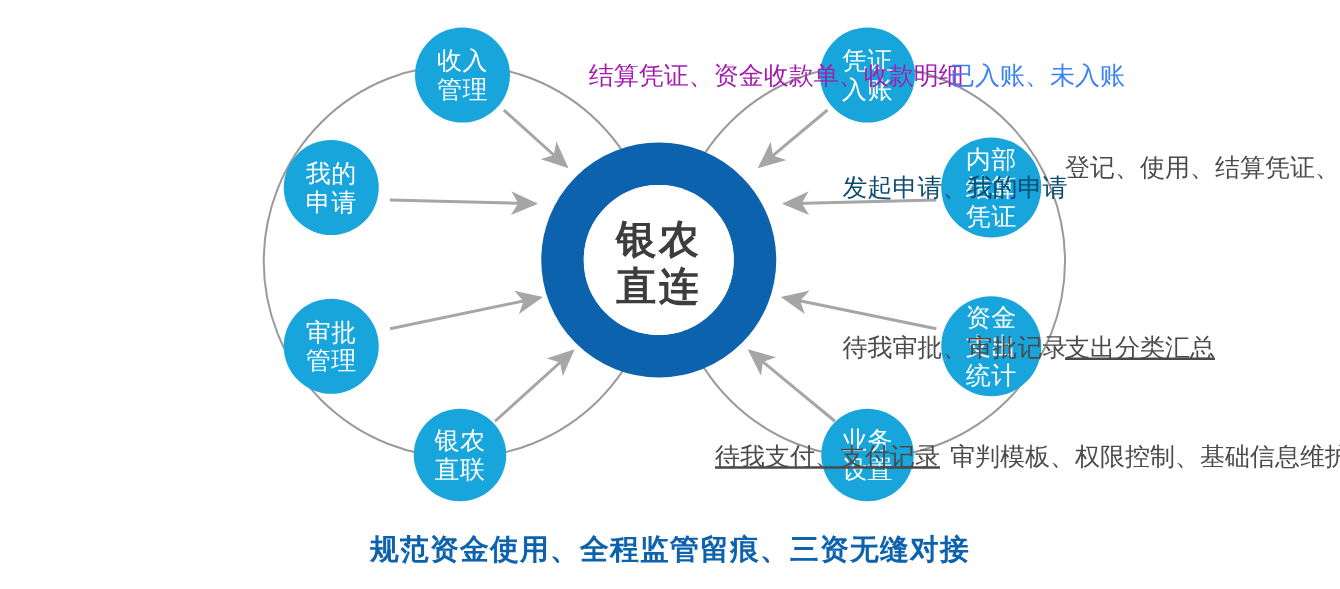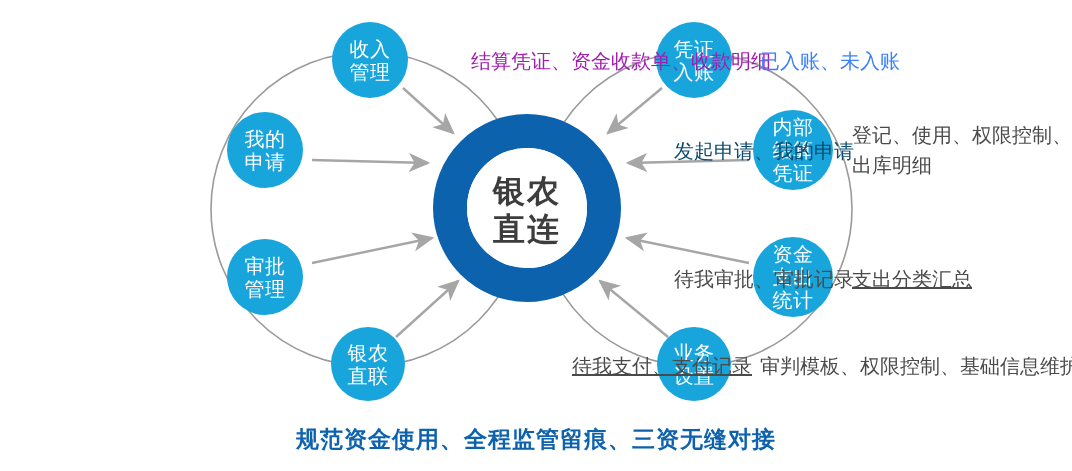--- a/index.html
+++ b/index.html
@@ -150,22 +150,21 @@
       <div class="side-text left" style="top: 264px; color: rgb(74, 74, 74); right: 218px; text-align: right;">
         <div>待我审批、审批记录</div>
       </div>
       <div class="side-text left" style="top: 351px; color: rgb(74, 74, 74); right: 320px; text-decoration: underline;">
         <div>待我支付、支付记录</div>
       </div>
       <div class="side-text right" style="top: 46px; color: #3b82f6; left: 760px;">
         <div>已入账、未入账</div>
       </div>
       <div class="side-text right" style="top: 120px; color: rgb(74, 74, 74); left: 852px;">
-        <div>登记、使用、权限控制、</div>
-        <div>出库明细</div>
+        <div>登记、使用、结算凭证、</div>
       </div>
       <div class="side-text right" style="top: 264px; color: rgb(74, 74, 74); left: 852px; text-decoration: underline;">
         <div>支出分类汇总</div>
       </div>
       <div class="side-text right" style="top: 351px; color: rgb(74, 74, 74); left: 760px;">
         <div>审判模板、权限控制、基础信息维护</div>
       </div>
     </div>
 
   <div id="caption" style="color: rgb(13, 98, 174);">规范资金使用、全程监管留痕、三资无缝对接</div>

